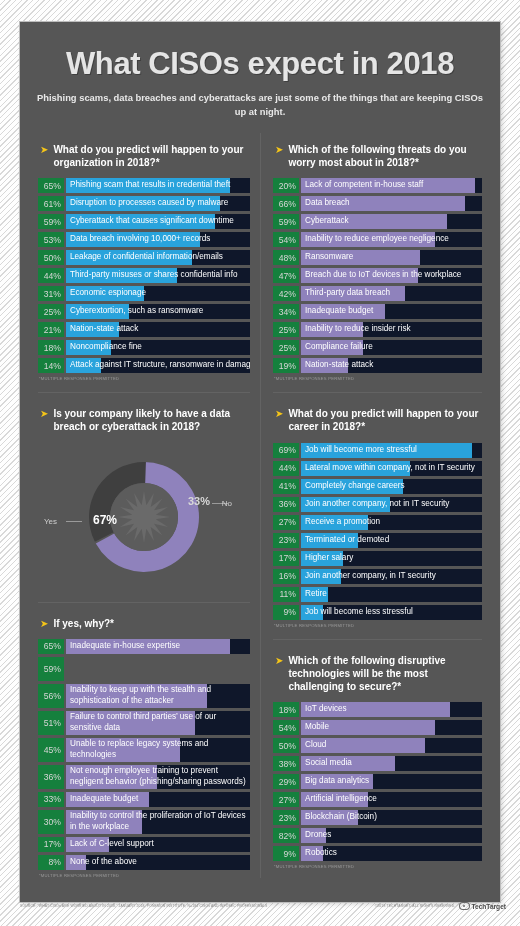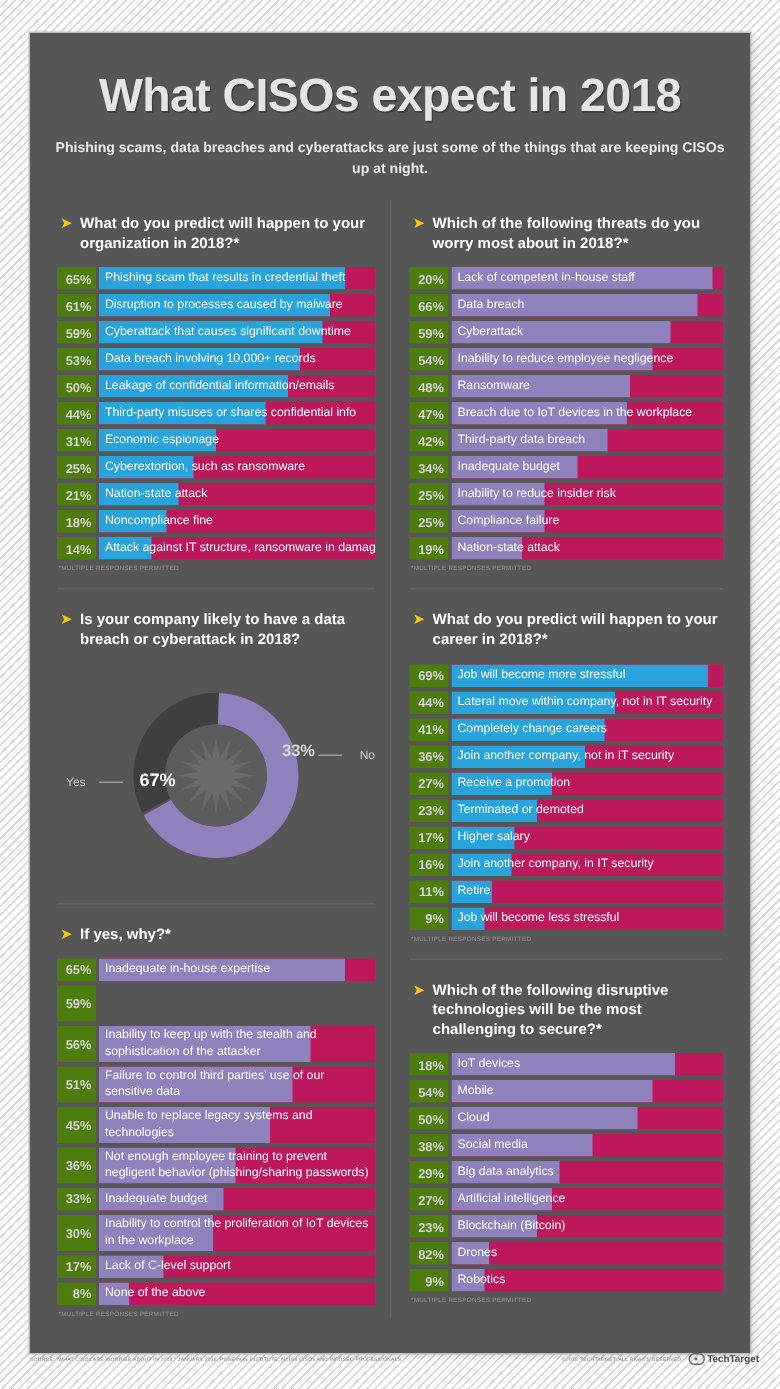--- a/index.html
+++ b/index.html
@@ -38,45 +38,45 @@
 
   .q{display:flex;align-items:flex-start;margin:0 0 9px 2px;}
   .arrow{color:#f5c518;font-size:10px;line-height:13px;margin-right:5px;flex:0 0 auto;}
   .qtext{font-size:10px;font-weight:bold;color:#ffffff;line-height:1.32;}
 
   
   .rows{margin:0;}
   .row{display:flex;align-items:stretch;margin-bottom:3px;height:15px;}
   .row.tall{height:24px;}
   .pct{
-    flex:0 0 26px;background:#4d7c0f;color:#d6d6d6;
-    font-size:8.6px;font-weight:bold;text-align:right;
+    flex:0 0 26px;background:#15803d;color:#d6d6d6;
+    font-size:8.6px;font-weight:normal;text-align:right;
     padding-right:3px;display:flex;align-items:center;justify-content:flex-end;
     box-sizing:border-box;
   }
-  .track{flex:1 1 auto;background:#be185d;position:relative;margin-left:2px;overflow:hidden;}
+  .track{flex:1 1 auto;background:#0f172a;position:relative;margin-left:2px;overflow:hidden;}
   .fill{position:absolute;left:0;top:0;bottom:0;}
   .blue .fill{background:#29a3dc;}
   .purple .fill{background:#8f82bc;}
   .lbl{
     position:absolute;left:4px;top:0;bottom:0;right:2px;
     display:flex;align-items:center;
     font-size:8.2px;color:#ffffff;line-height:1.3;
     white-space:nowrap;
   }
   .row.tall .lbl{white-space:normal;}
 
   .note{font-size:4.2px;color:#9a9a9a;letter-spacing:.2px;margin:3px 0 0 1px;text-transform:uppercase;}
 
   
   .donutwrap{position:relative;height:148px;margin:4px 0 0 0;}
   .donut{position:absolute;left:50%;top:4px;transform:translateX(-50%);}
   .dlab{position:absolute;font-size:8px;color:#cfcfcf;}
   .dlab.yes{left:6px;top:74px;}
-  .dlab.no{right:0;top:56px;}
+  .dlab.no{right:18px;top:56px;}
   .leader{position:absolute;height:1px;background:#9a9a9a;}
   .leader.l1{left:28px;top:78px;width:16px;}
   .leader.l2{right:22px;top:60px;width:16px;}
   .dpct{position:absolute;font-weight:bold;}
   .dpct.yes{left:55px;top:70px;font-size:12px;color:#ffffff;}
   .dpct.no{right:40px;top:52px;font-size:11px;color:#d8d8d8;}
 
   
   .cardfoot{height:18px;}
   .footer{position:absolute;left:20px;right:14px;top:902px;display:flex;

